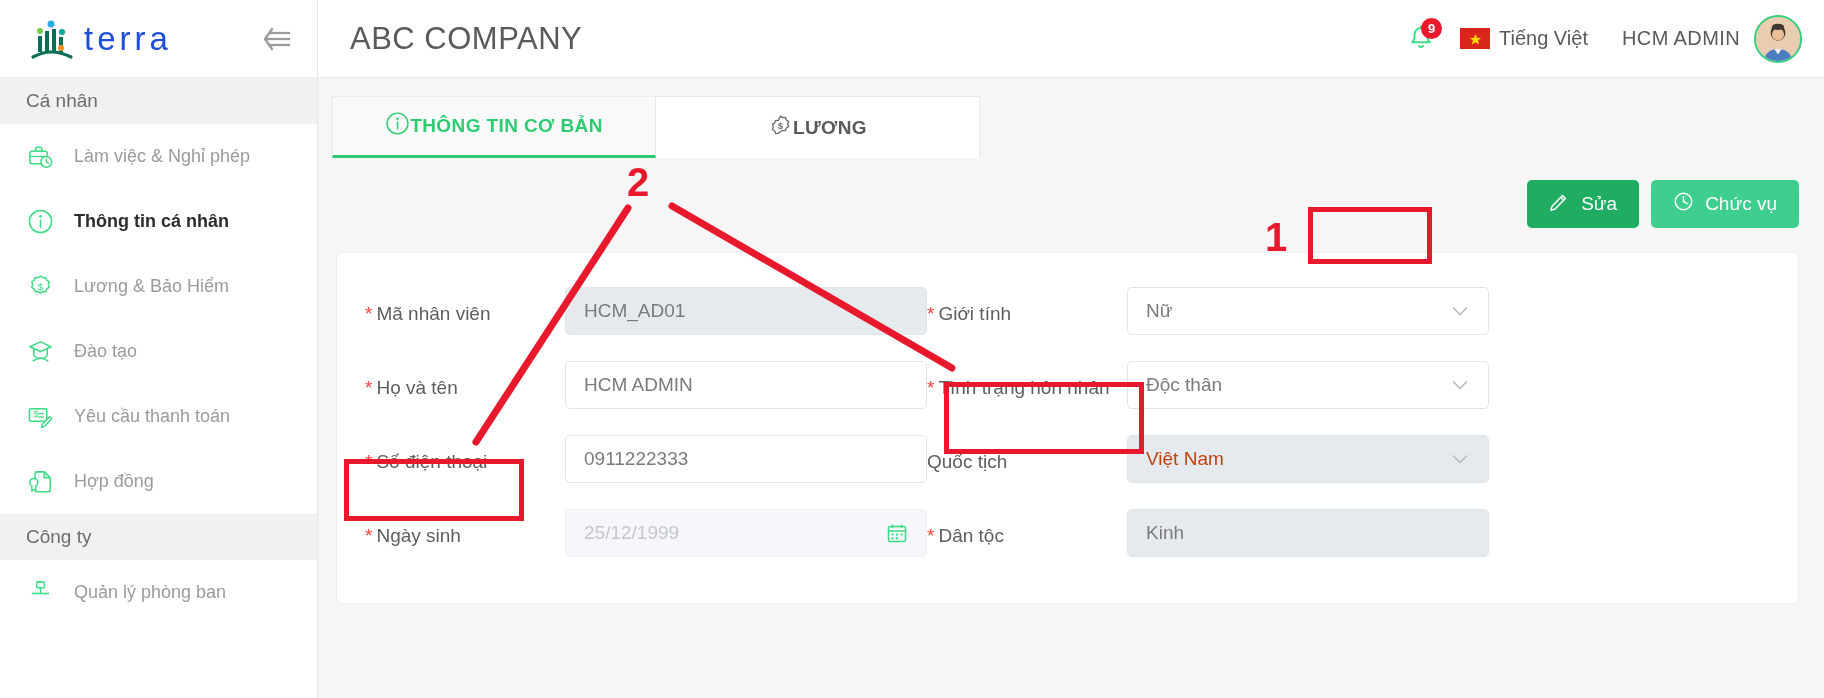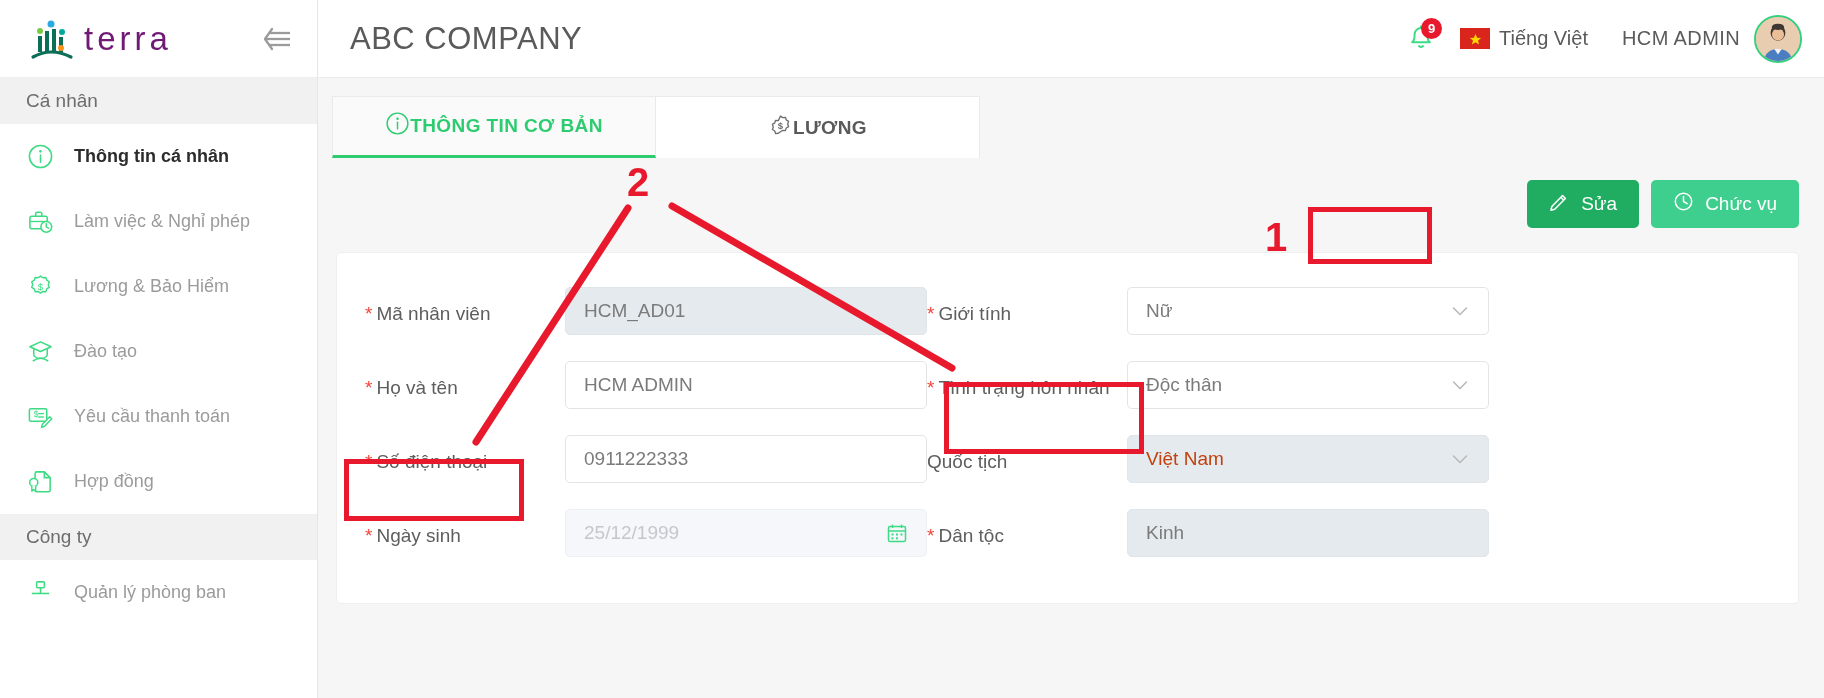--- a/index.html
+++ b/index.html
@@ -19,21 +19,21 @@
     position: relative;
     overflow: hidden;
   }
   .brand-row {
     height: 78px; display: flex; align-items: center;
     padding: 0 22px 0 26px; gap: 0;
     border-bottom: 1px solid #f0f0f0;
   }
   .logo-mark { width: 52px; height: 46px; flex: 0 0 52px; }
   .logo-word {
-    font-size: 33px; letter-spacing: 4px; color: #701a75;
+    font-size: 33px; letter-spacing: 4px; color: #1d4ed8;
     font-weight: 400; margin-left: 6px; line-height: 1;
   }
   .collapse-btn {
     margin-left: auto; width: 34px; height: 34px; flex: 0 0 34px;
     display: flex; align-items: center; justify-content: center;
     cursor: pointer;
   }
   .nav-section {
     background: #f1f1f1; height: 46px; display: flex; align-items: center;
     padding-left: 26px; font-size: 19px; color: #6d6d6d; font-weight: 400;
@@ -152,42 +152,42 @@
           <line x1="8" y1="11" x2="29" y2="11" stroke="#9b9b9b" stroke-width="2.3"></line>
           <line x1="4" y1="17" x2="29" y2="17" stroke="#9b9b9b" stroke-width="2.3"></line>
           <line x1="8" y1="23" x2="29" y2="23" stroke="#9b9b9b" stroke-width="2.3"></line>
           <polyline points="11,7 4,17 11,27" stroke="#9b9b9b" stroke-width="2.3" fill="none" stroke-linecap="round" stroke-linejoin="round"></polyline>
         </svg>
       </span>
     </div>
 
     <div class="nav-section">Cá nhân</div>
 
-    <div class="nav-item active">
-      <span class="ico">
-        <svg viewBox="0 0 28 28" width="27" height="27">
-          <circle cx="14" cy="14" r="11.5" stroke="#3ddc84" stroke-width="1.6" fill="none"></circle>
-          <circle cx="14" cy="8.6" r="1.4" fill="#3ddc84"></circle>
-          <line x1="14" y1="12.4" x2="14" y2="20" stroke="#3ddc84" stroke-width="1.6" stroke-linecap="round"></line>
-        </svg>
-      </span>
-      <span class="lbl">Thông tin cá nhân</span>
-    </div>
-
     <div class="nav-item">
       <span class="ico">
         <svg viewBox="0 0 28 28" width="27" height="27">
           <rect x="3" y="8.5" width="18" height="13" rx="2" stroke="#3ddc84" stroke-width="1.6" fill="none"></rect>
           <path d="M9 8.5 V6 a1.6 1.6 0 0 1 1.6-1.6h3.2A1.6 1.6 0 0 1 15.4 6 v2.5" stroke="#3ddc84" stroke-width="1.6" fill="none"></path>
           <line x1="3" y1="14" x2="21" y2="14" stroke="#3ddc84" stroke-width="1.4"></line>
           <circle cx="20" cy="19.5" r="5.6" stroke="#3ddc84" stroke-width="1.6" fill="#fff"></circle>
           <polyline points="20,16.4 20,19.5 22.3,21" stroke="#3ddc84" stroke-width="1.5" fill="none" stroke-linecap="round"></polyline>
         </svg>
       </span>
       <span class="lbl">Làm việc &amp; Nghỉ phép</span>
+    </div>
+
+    <div class="nav-item active">
+      <span class="ico">
+        <svg viewBox="0 0 28 28" width="27" height="27">
+          <circle cx="14" cy="14" r="11.5" stroke="#3ddc84" stroke-width="1.6" fill="none"></circle>
+          <circle cx="14" cy="8.6" r="1.4" fill="#3ddc84"></circle>
+          <line x1="14" y1="12.4" x2="14" y2="20" stroke="#3ddc84" stroke-width="1.6" stroke-linecap="round"></line>
+        </svg>
+      </span>
+      <span class="lbl">Thông tin cá nhân</span>
     </div>
 
     <div class="nav-item">
       <span class="ico">
         <svg viewBox="0 0 28 28" width="27" height="27">
           <path d="M14 3.2 l2.5 1.7 3-0.3 1 2.9 2.6 1.6-1 2.9 1 2.9-2.6 1.6-1 2.9-3-0.3-2.5 1.7-2.5-1.7-3 0.3-1-2.9-2.6-1.6 1-2.9-1-2.9 2.6-1.6 1-2.9 3 0.3z" stroke="#3ddc84" stroke-width="1.5" fill="none" stroke-linejoin="round"></path>
           <text x="14" y="18" font-size="10" fill="#3ddc84" text-anchor="middle" font-family="Liberation Sans, sans-serif">$</text>
         </svg>
       </span>
       <span class="lbl">Lương &amp; Bảo Hiểm</span>

